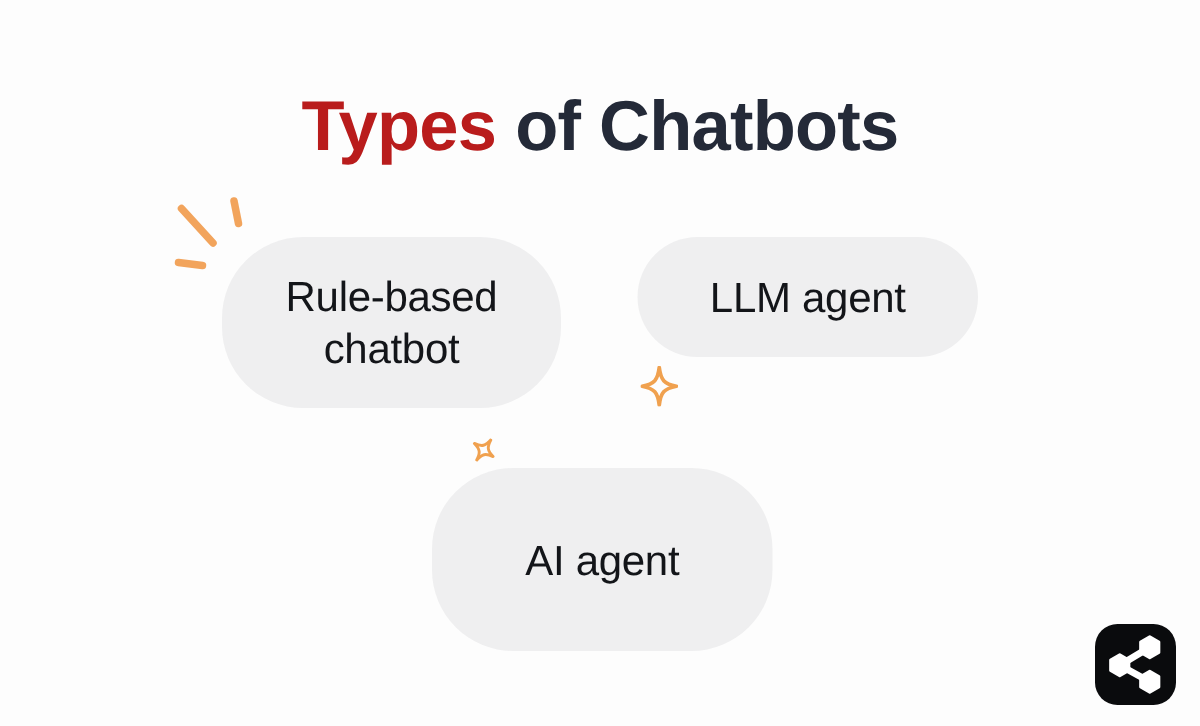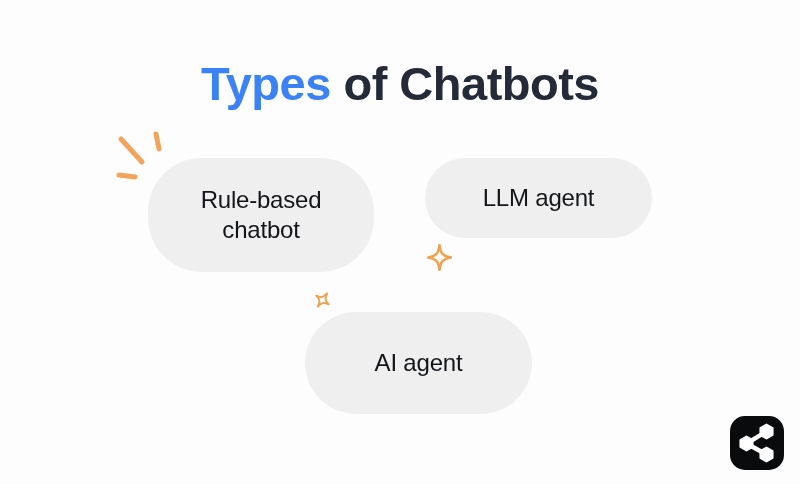--- a/index.html
+++ b/index.html
@@ -14,39 +14,39 @@
   .title {
     position: absolute;
     left: 0; right: 0; top: 56px;
     margin: 0;
     text-align: center;
     font-size: 47px;
     font-weight: 700;
     letter-spacing: -0.5px;
     color: #242A38;
   }
-  .title .hl { color: #3b82f6; }
+  .title .hl { color: #b91c1c; }
   .card {
     position: absolute;
     background: #EFEFF0;
     border-radius: 54px;
     display: flex;
     align-items: center;
     justify-content: center;
     text-align: center;
     color: #131519;
-    font-size: 24px;
+    font-size: 28px;
     font-weight: 500;
     line-height: 1.25;
     letter-spacing: -0.2px;
   }
   .card .card-label { display: block; max-width: 200px; }
   .card-rule { left: 148px; top: 158px; width: 226px; height: 114px; }
   .card-llm  { left: 425px; top: 158px; width: 227px; height: 80px; }
-  .card-ai   { left: 305px; top: 312px; width: 227px; height: 102px; }
+  .card-ai   { left: 288px; top: 312px; width: 227px; height: 122px; }
   .burst {
     position: absolute;
     left: 108px; top: 126px;
     width: 60px; height: 60px;
   }
   .sparkle-llm {
     position: absolute;
     left: 427px; top: 244px;
     width: 25px; height: 27px;
   }

